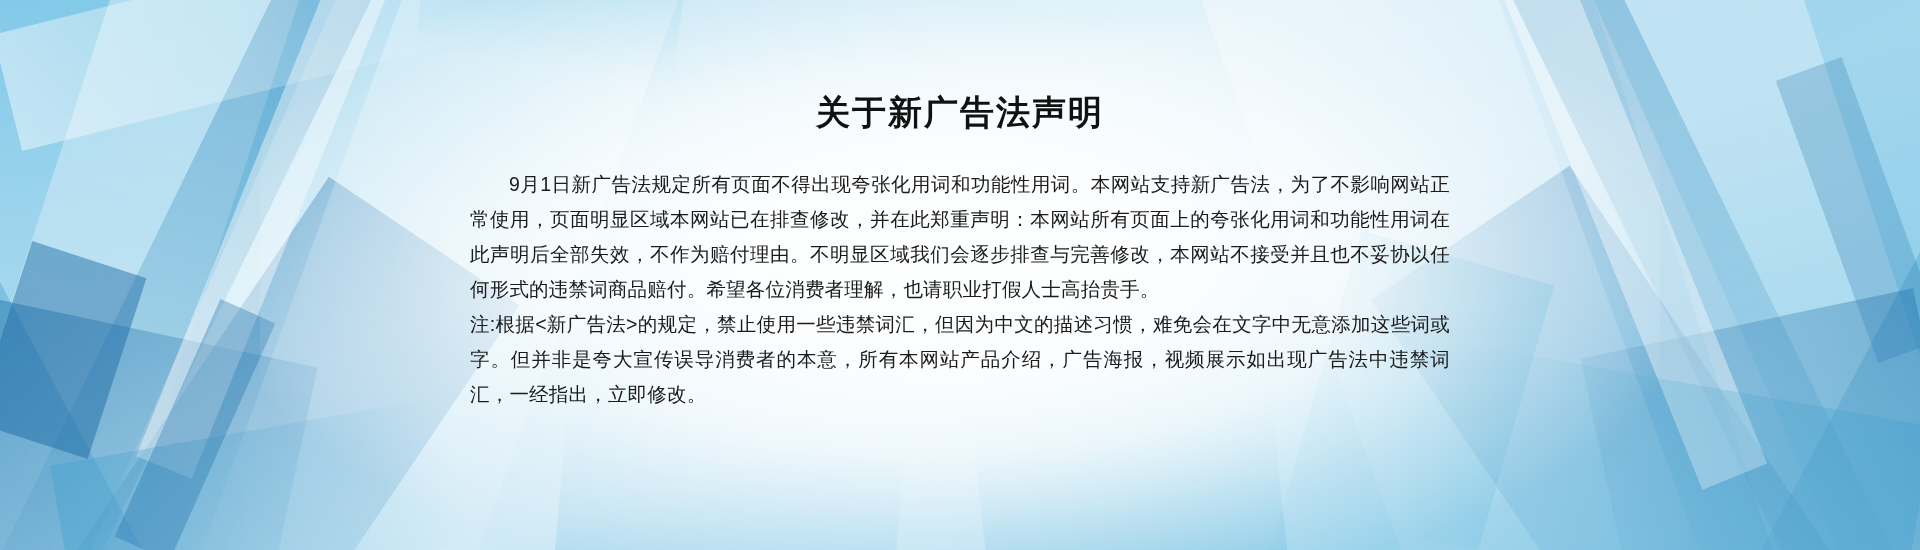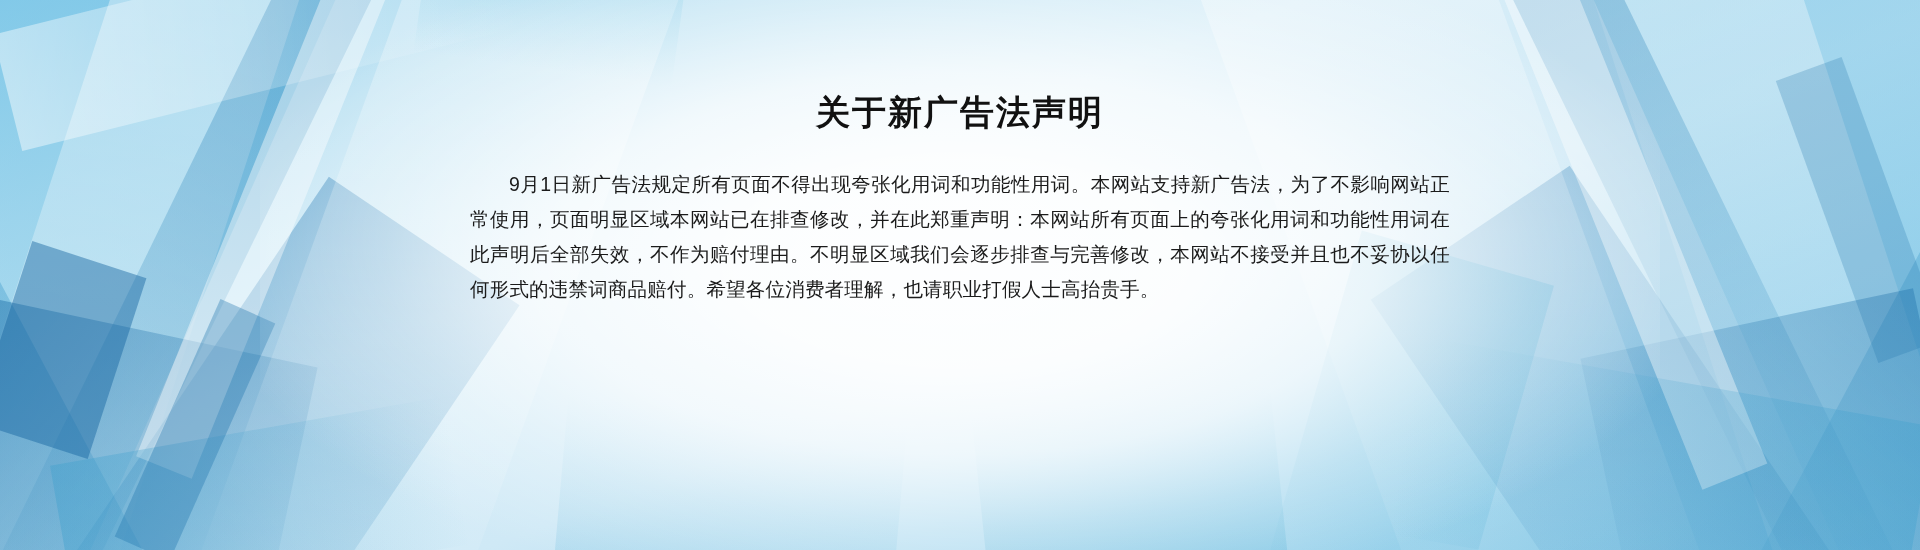--- a/index.html
+++ b/index.html
@@ -156,16 +156,17 @@
     <div class="shape band d5"></div>
     <div class="shape band d6"></div>
   </div>
 
   <div class="glow"></div>
 
   <div class="content">
     <h1 class="title">关于新广告法声明</h1>
     <div class="body">
       <p class="para indent">9月1日新广告法规定所有页面不得出现夸张化用词和功能性用词。本网站支持新广告法，为了不影响网站正常使用，页面明显区域本网站已在排查修改，并在此郑重声明：本网站所有页面上的夸张化用词和功能性用词在此声明后全部失效，不作为赔付理由。不明显区域我们会逐步排查与完善修改，本网站不接受并且也不妥协以任何形式的违禁词商品赔付。希望各位消费者理解，也请职业打假人士高抬贵手。</p>
+      <p class="para">注:根据&lt;新广告法&gt;的规定，禁止使用一些违禁词汇，但因为中文的描述习惯，难免会在文字中无意添加这些词或字。但并非是夸大宣传误导消费者的本意，所有本网站产品介绍，广告海报，视频展示如出现广告法中违禁词汇，一经指出，立即修改。</p>
     </div>
   </div>
 
 </div>
 
 </body></html>

